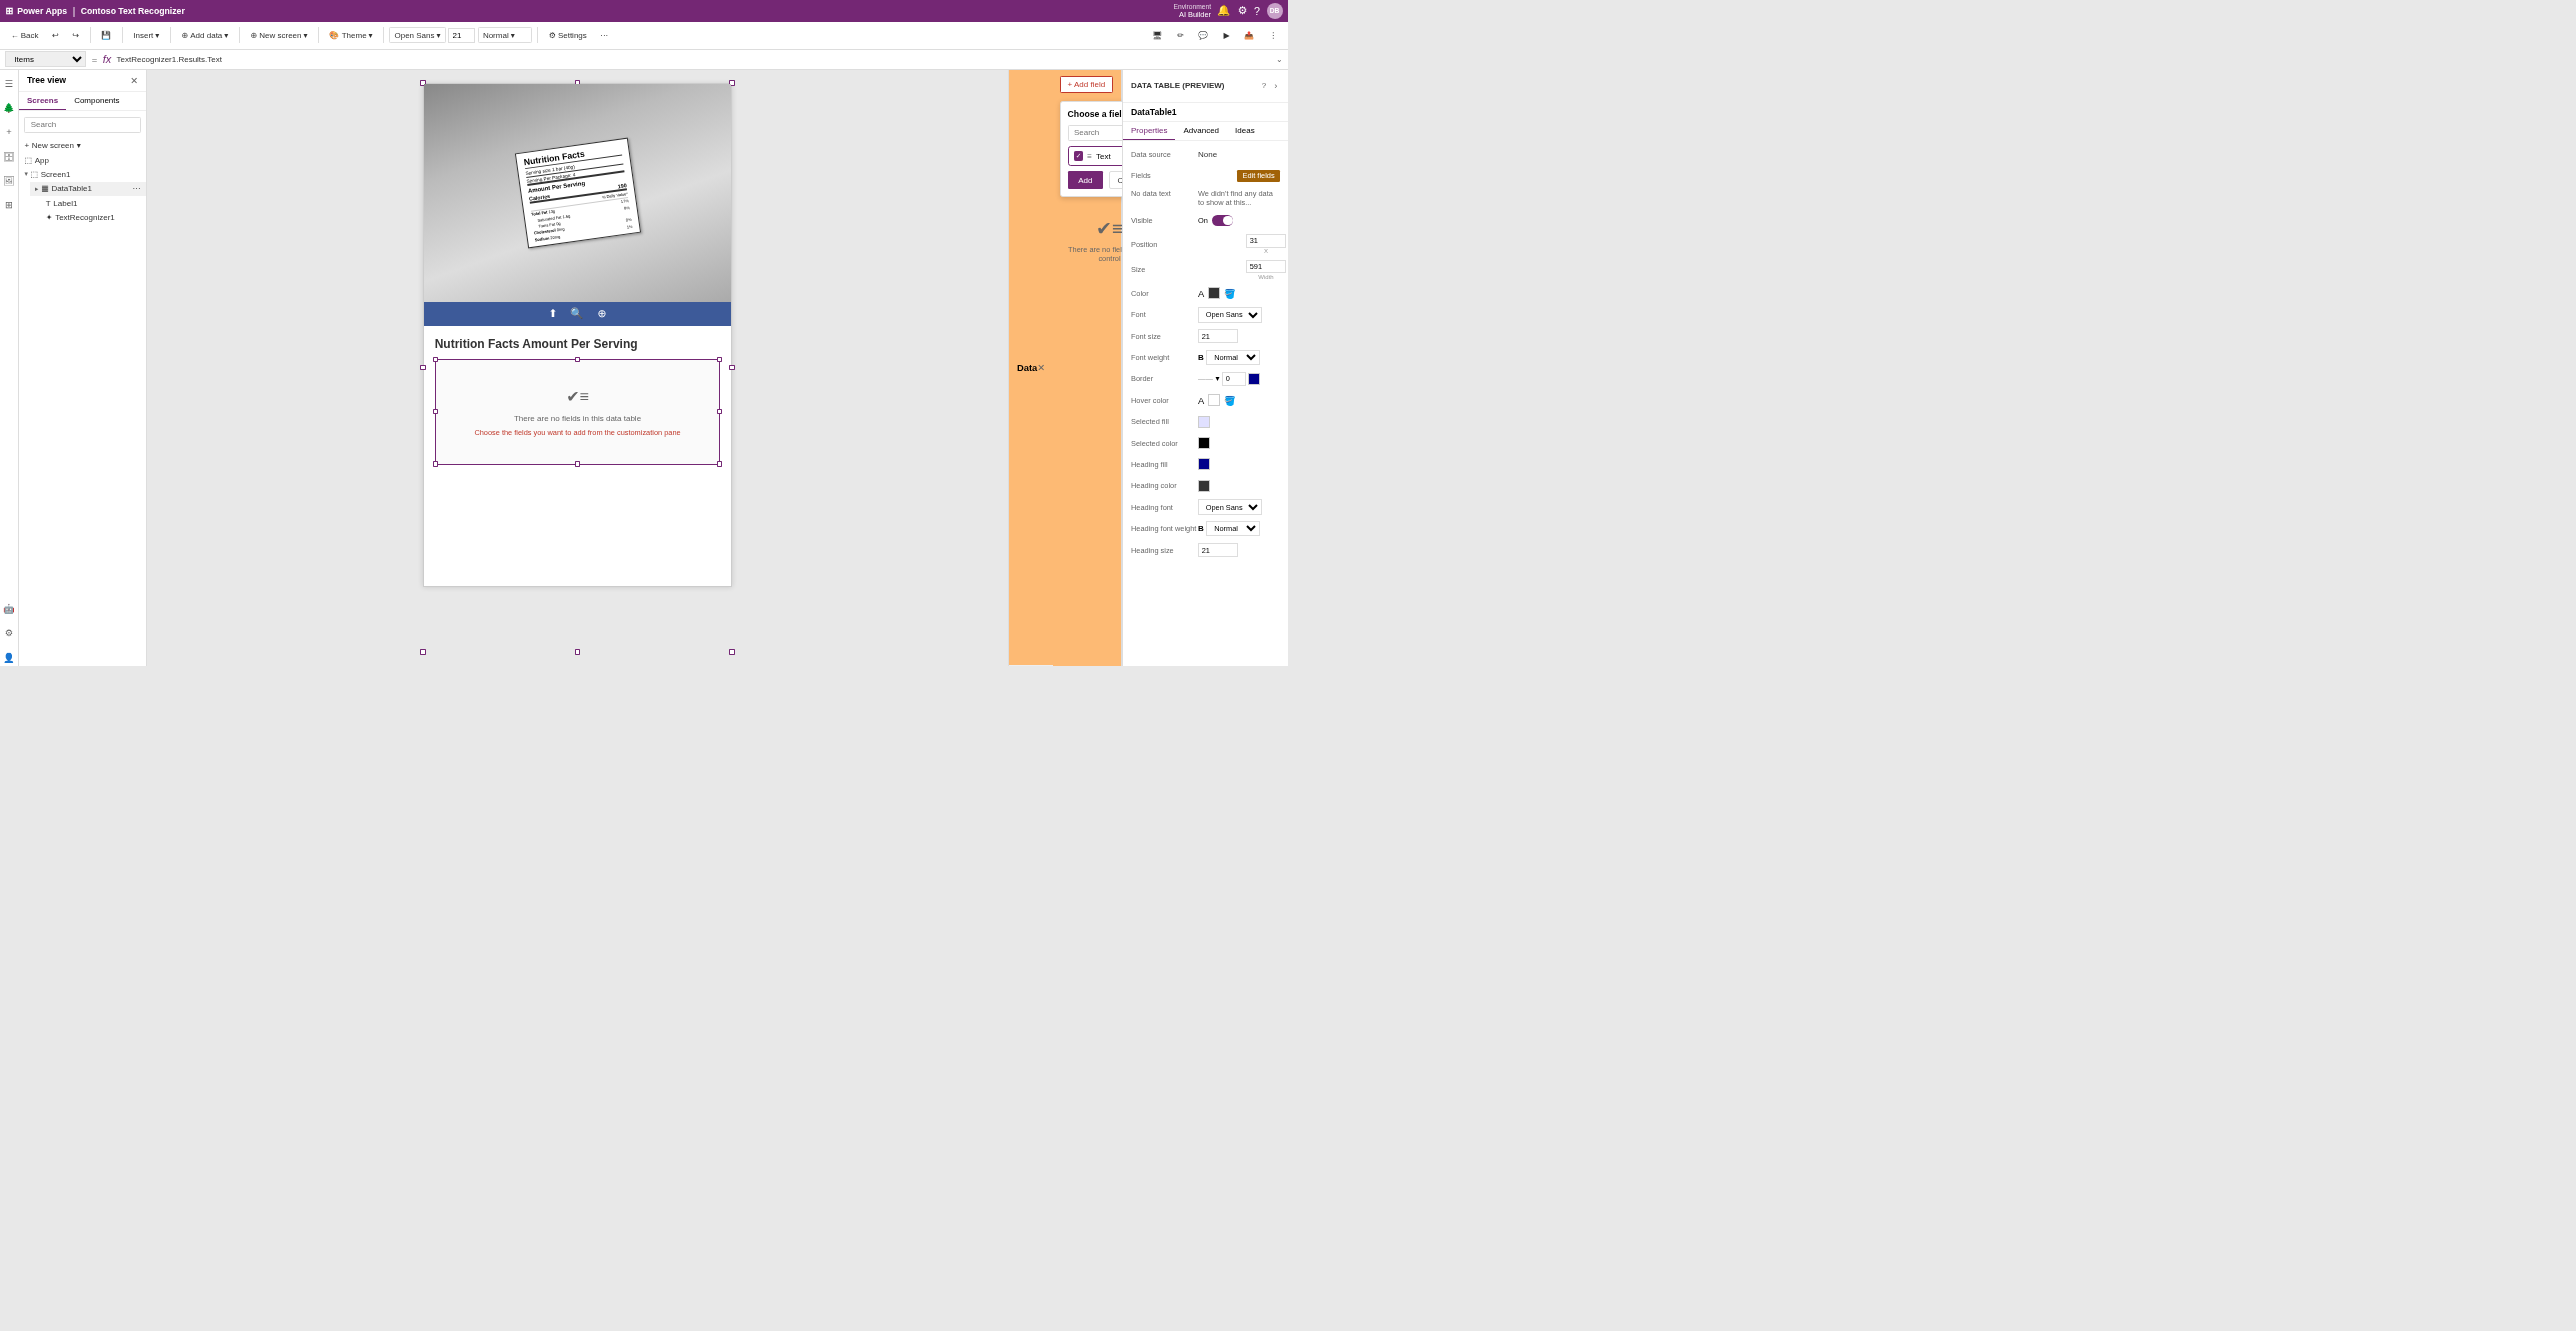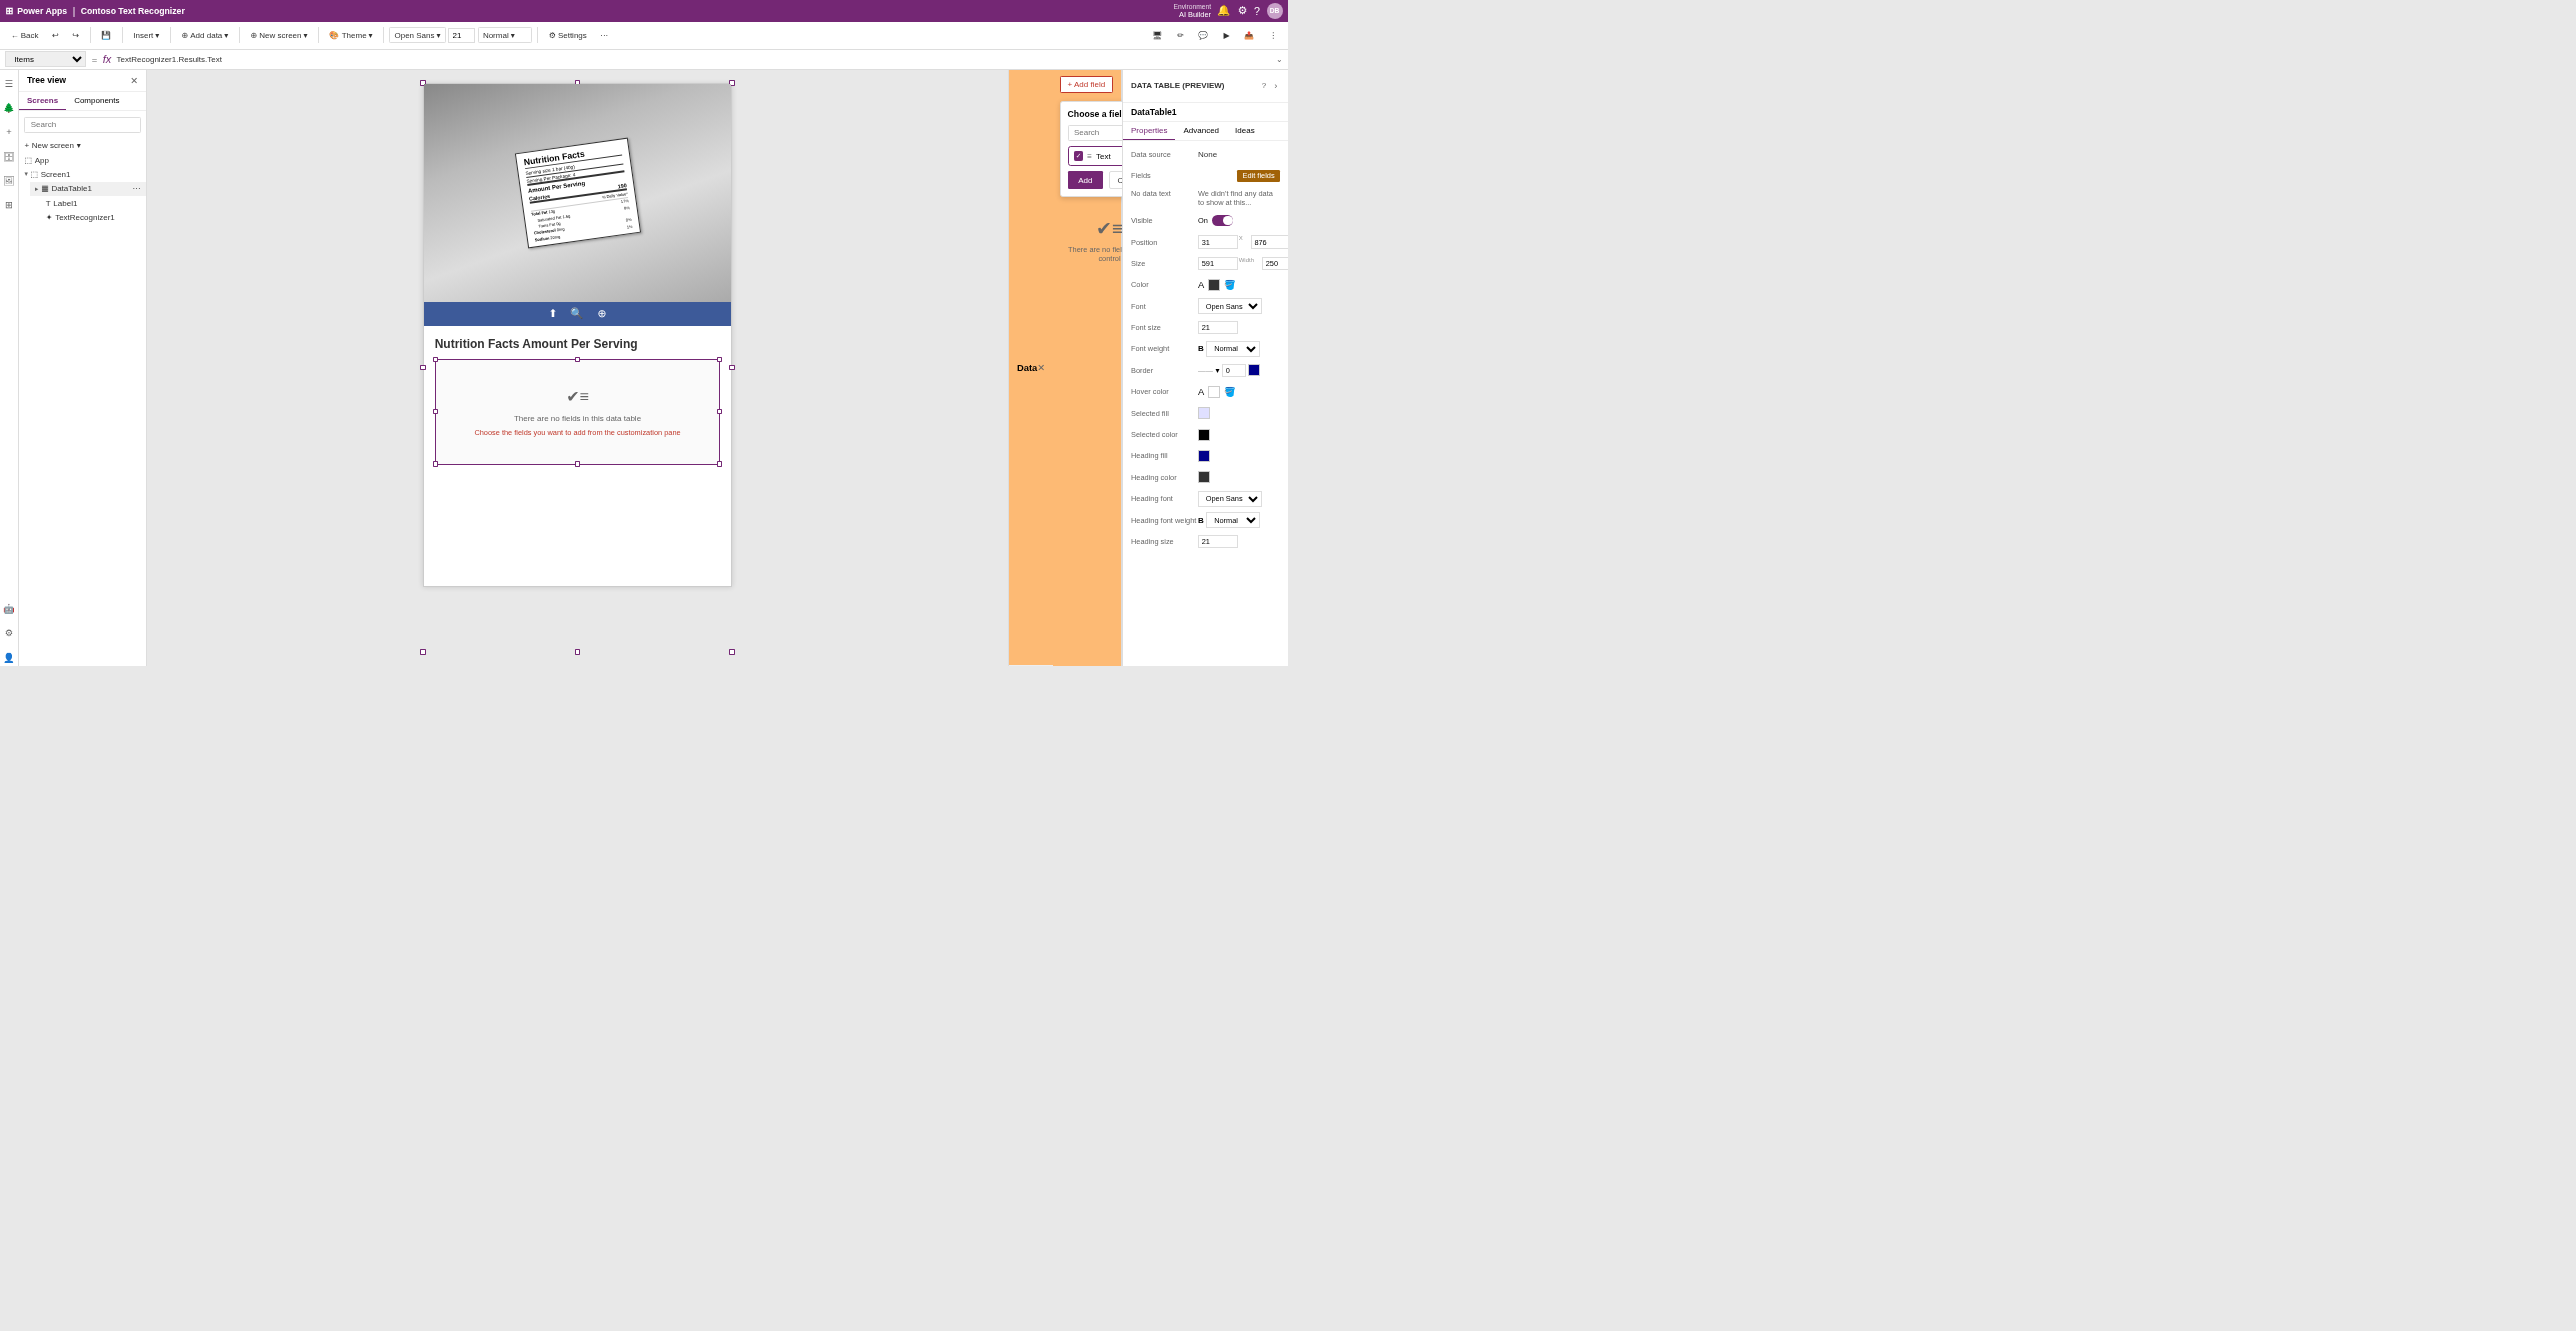--- a/index.html
+++ b/index.html
@@ -110,21 +110,21 @@
     .props-help { color: #666; font-size: 8px; cursor: pointer; }
     .props-name { padding: 4px 8px; font-size: 8.7px; font-weight: 600; border-bottom: 0.7px solid #eee; }
     .props-tabs { display: flex; border-bottom: 0.7px solid #eee; }
     .props-tab { padding: 4px 8px; font-size: 8px; cursor: pointer; border-bottom: 1.3px solid transparent; }
     .props-tab.active { border-bottom-color: #742774; color: #742774; }
     .props-section { padding: 5.4px 8px; }
     .props-row { display: flex; align-items: center; margin-bottom: 5.4px; min-height: 16px; }
     .props-label { font-size: 7.4px; color: #666; width: 67px; flex-shrink: 0; }
     .props-value { flex: 1; font-size: 8px; color: #333; }
     .props-input { width: 40px; border: 0.7px solid #ddd; padding: 1.3px 2.7px; font-size: 7.4px; }
-    .props-xy-group { display: flex; flex-direction: row; gap: 0.7px; }
+    .props-xy-group { display: flex; flex-direction: column; gap: 0.7px; margin-left: 48px; }
     .xy-container { display: flex; gap: 8px; }
     .wh-container { display: flex; gap: 8px; }
     .toggle { width: 21.5px; height: 10.7px; background: #742774; border-radius: 5.4px; position: relative; cursor: pointer; }
     .toggle-thumb { width: 9.4px; height: 9.4px; background: white; border-radius: 50%; position: absolute; right: 0.7px; top: 0.7px; }
     .color-swatch { width: 12px; height: 12px; background: #333; border: 0.7px solid #ccc; cursor: pointer; display: inline-block; }
     .color-swatch-blue { background: #00008b; }
     .color-swatch-white { background: white; }
     .color-swatch-light { background: #e0e0ff; }
     .dropdown-select { border: 0.7px solid #ddd; padding: 1.3px 2.7px; font-size: 7.4px; background: white; min-width: 54px; }
     .border-row { display: flex; align-items: center; gap: 2.7px; }

